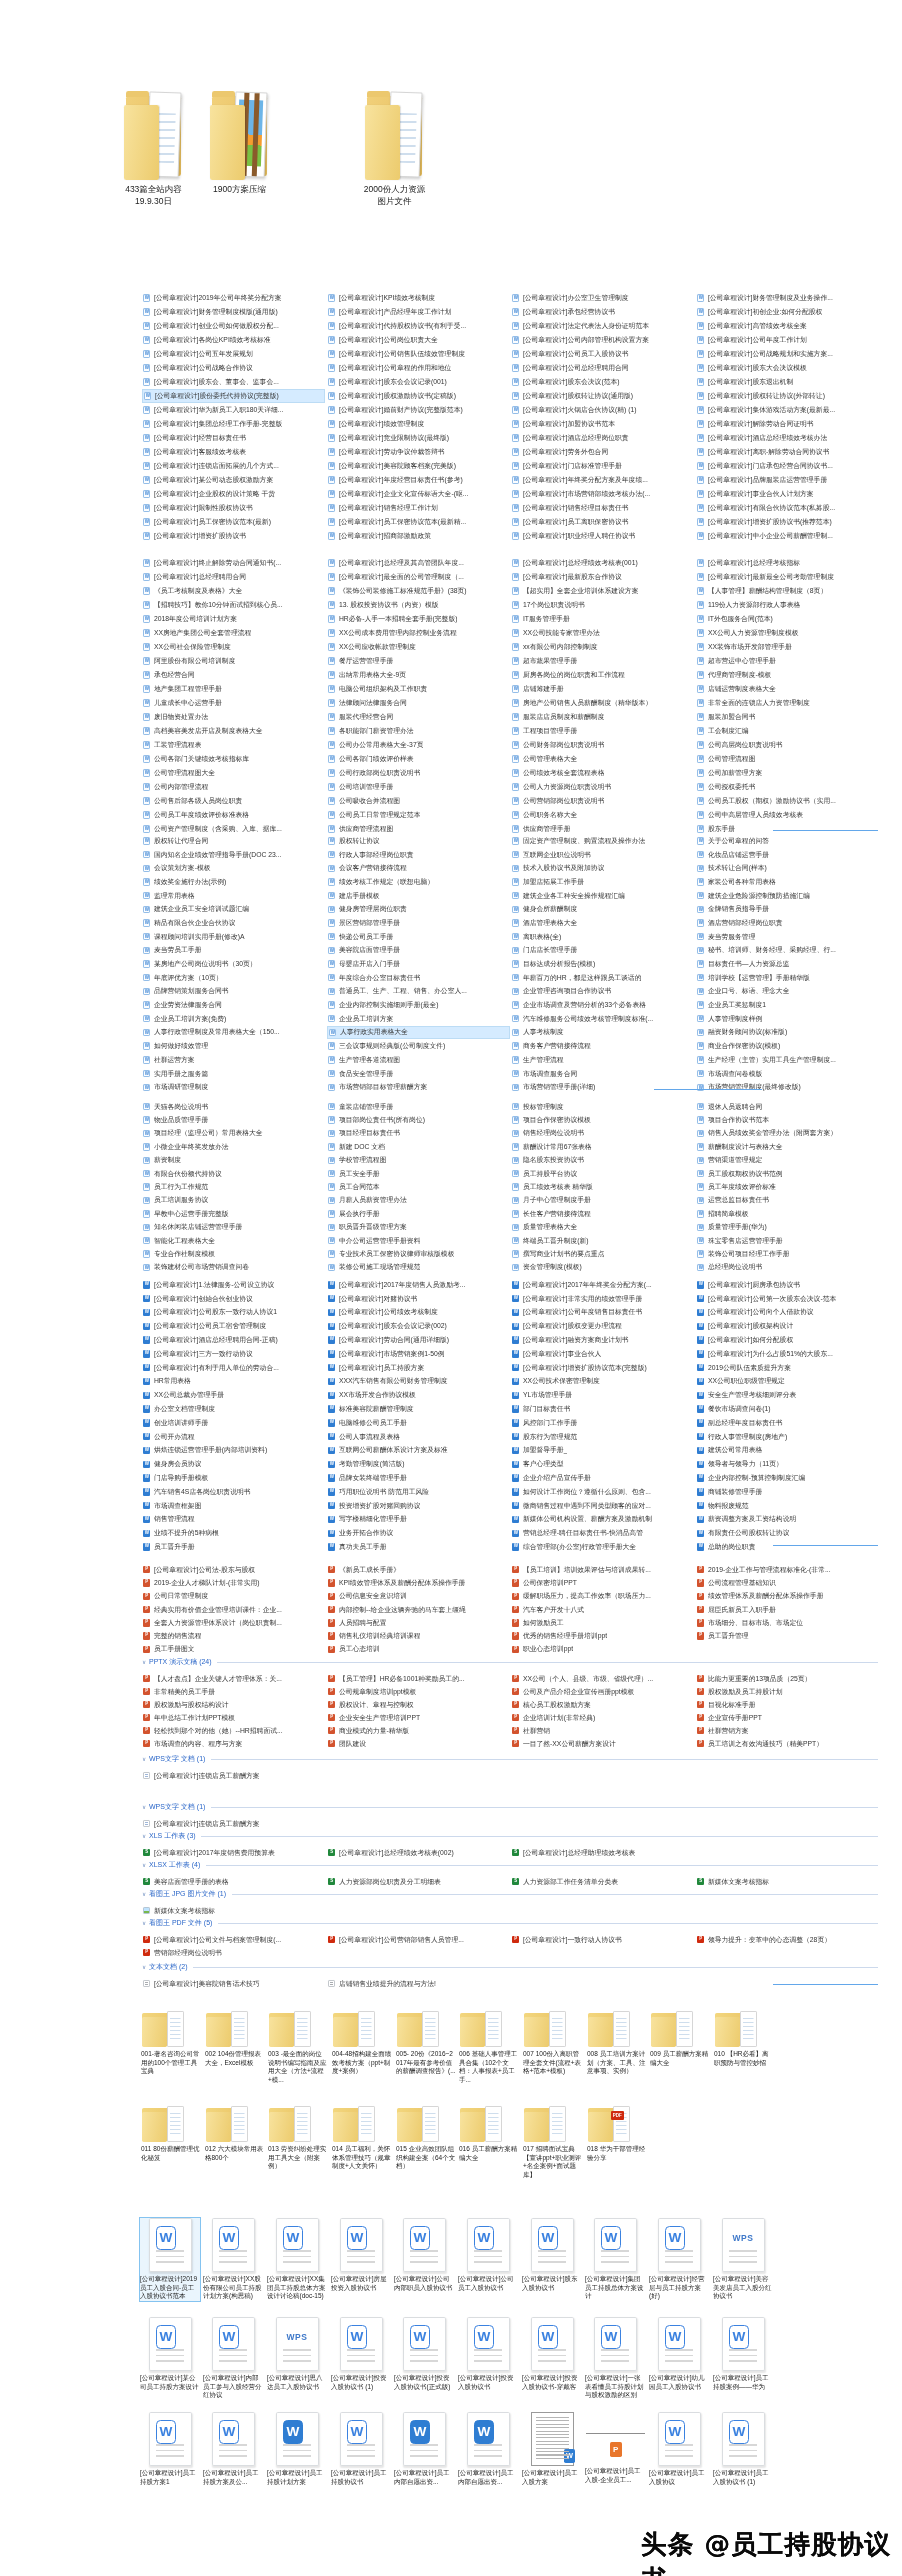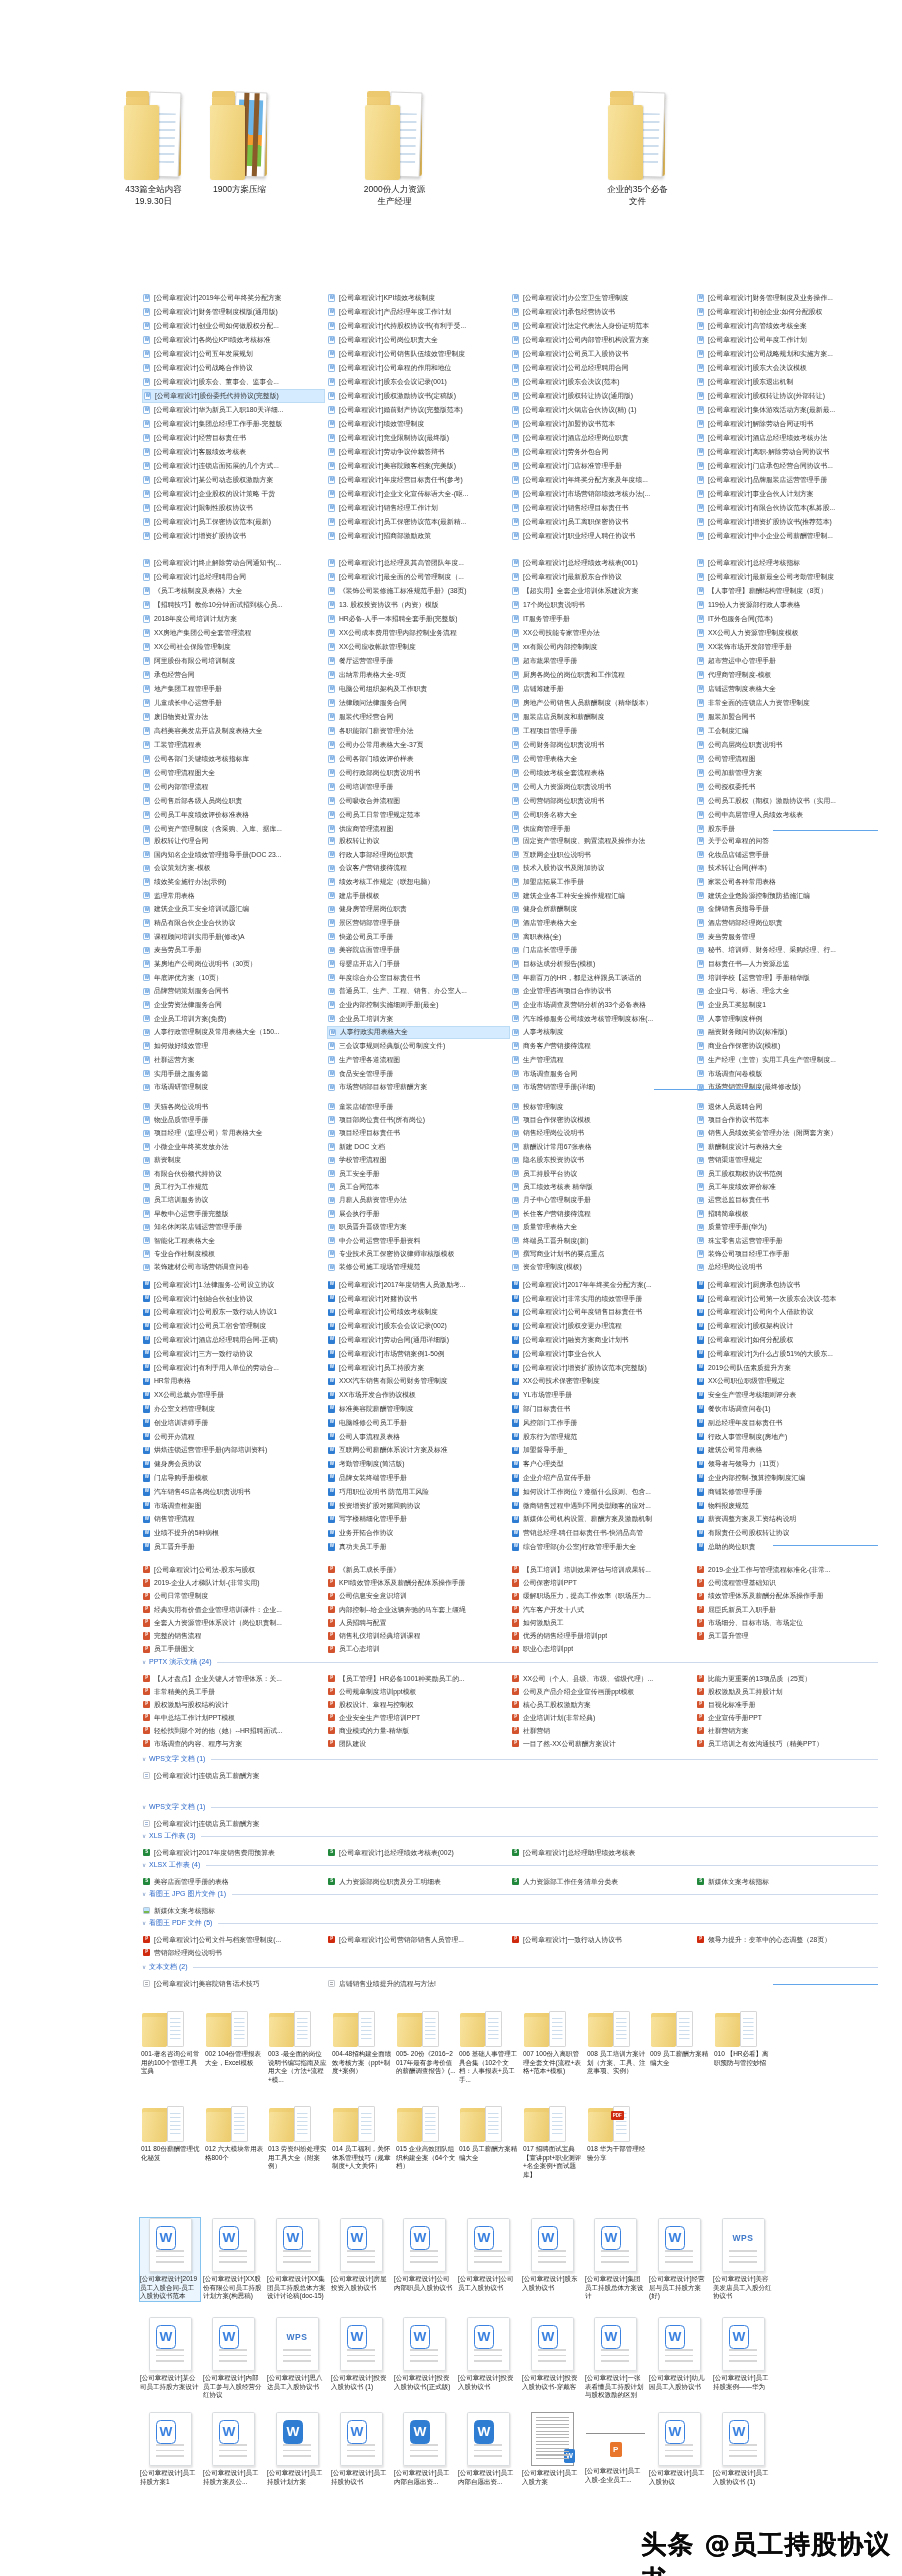--- a/index.html
+++ b/index.html
@@ -102,30 +102,21 @@
       </div>
       <div class="tfl">1900方案压缩</div>
     </div>
     <div class="tf" style="left: 352px;">
       <div class="bigfolder">
         <div class="back"></div>
         <div class="pg"></div>
         <div class="fr"></div>
       </div>
       <div class="tfl">2000份人力资源</div>
-      <div class="tfl">生产经理</div>
-    </div>
-    <div class="tf" style="left: 595px;">
-      <div class="bigfolder">
-        <div class="back"></div>
-        <div class="pg"></div>
-        <div class="fr"></div>
-      </div>
-      <div class="tfl">企业的35个必备</div>
-      <div class="tfl">文件</div>
+      <div class="tfl">图片文件</div>
     </div>
     <div class="section" style="top: 291px;">
       <div class="col" style="left: 0px;">
         <div class="item" style="height: 14px;">
           <div class="ic ic-docx"></div>
           <span class="lbl">[公司章程设计]2019年公司年终奖分配方案</span>
         </div>
         <div class="item" style="height: 14px;">
           <div class="ic ic-docx"></div>
           <span class="lbl">[公司章程设计]财务管理制度模版(通用版)</span>

